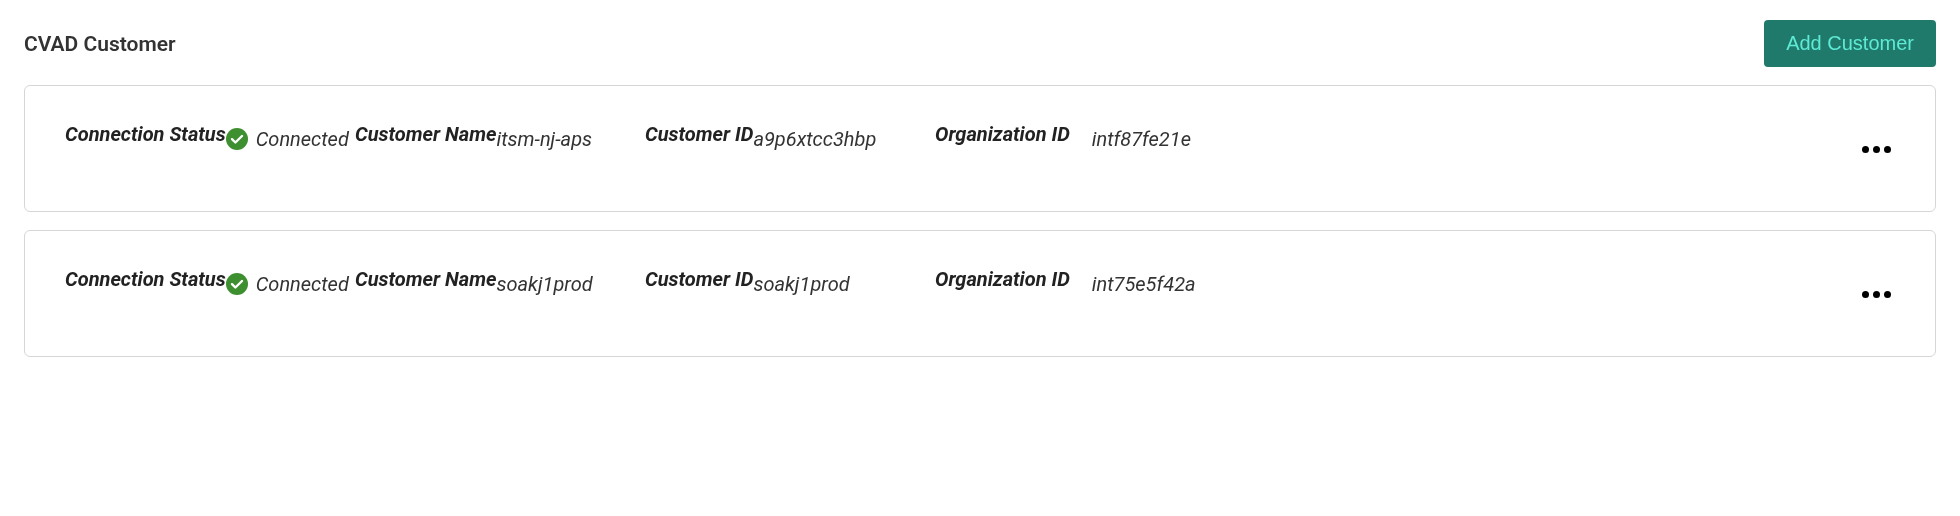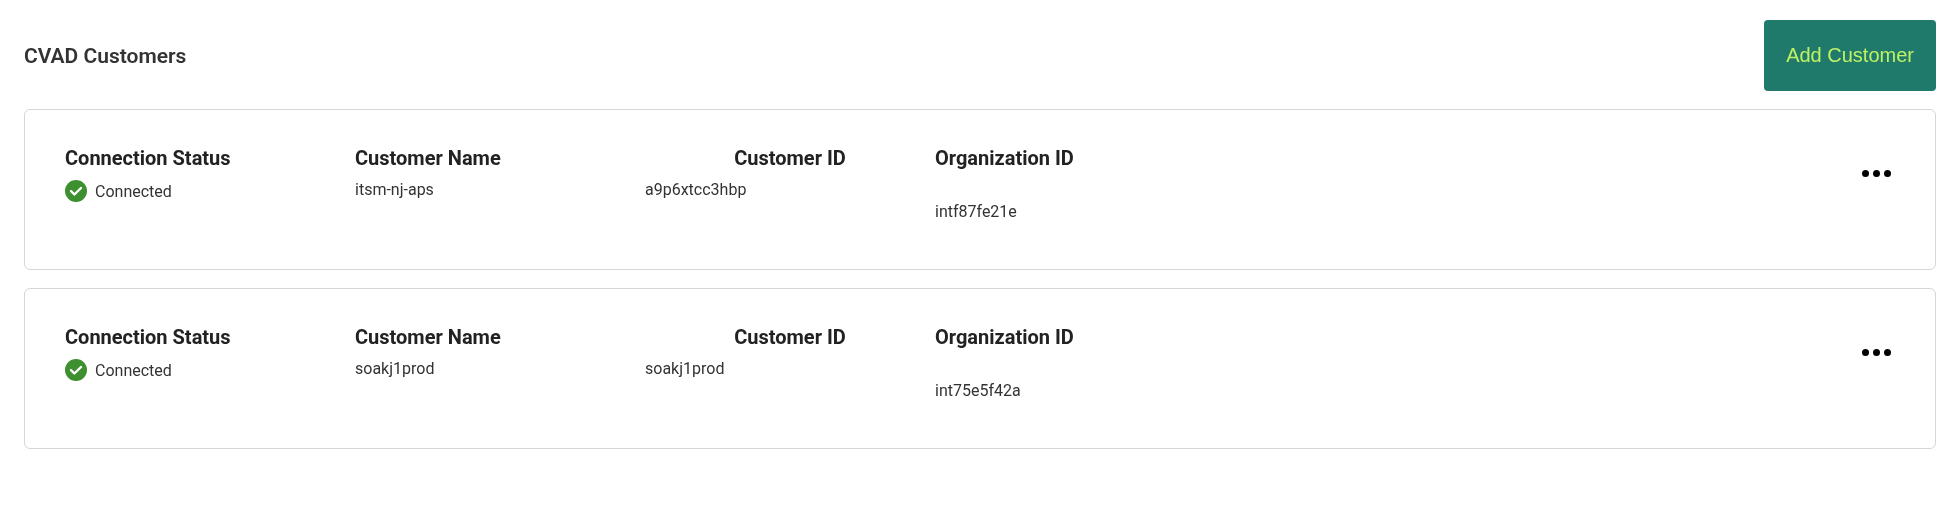--- a/index.html
+++ b/index.html
@@ -19,57 +19,58 @@
       align-items: center;
       margin-bottom: 18px;
     }
     .page-title {
       font-size: 21px;
       font-weight: 600;
       color: #333333;
     }
     .add-button {
       background-color: #1f7a6b;
-      color: #bef264;
+      color: #5eead4;
       border: none;
-      padding: 24px 22px;
+      padding: 12px 22px;
       font-size: 20px;
       font-weight: 500;
       border-radius: 4px;
       cursor: pointer;
     }
     .card {
       border: 1px solid #d6d6d6;
       border-radius: 6px;
       padding: 36px 40px 48px 40px;
       margin-bottom: 18px;
       display: flex;
       align-items: flex-start;
       justify-content: space-between;
     }
     .fields {
       display: flex;
       gap: 0;
     }
     .field-col {
       display: flex;
-      flex-direction: column;
+      flex-direction: row;
+      font-style: italic;
     }
     .field-col.status { width: 290px; }
     .field-col.name   { width: 290px; }
     .field-col.custid { width: 290px; text-align: center; }
     .field-col.orgid  { width: 300px; gap: 22px; }
     .field-label {
       font-size: 20px;
       font-weight: 700;
       color: #222222;
       margin-bottom: 10px;
     }
     .field-value {
-      font-size: 16px;
+      font-size: 20px;
       font-weight: 400;
       color: #333333;
       display: flex;
       align-items: center;
       gap: 8px;
     }
     .check-icon {
       width: 22px;
       height: 22px;
       display: inline-flex;
@@ -95,21 +96,21 @@
       width: 7px;
       height: 7px;
       background: #000000;
       border-radius: 50%;
     }
   </style>
 </head>
 <body>
 
 <div class="header-row">
-  <h1 class="page-title">CVAD Customers</h1>
+  <h1 class="page-title">CVAD Customer</h1>
   <button class="add-button">Add Customer</button>
 </div>
 
 <div id="cards-container">
   <div class="card">
     <div class="fields">
       <div class="field-col status">
         <div class="field-label">Connection Status</div>
         <div class="field-value">
           <span class="check-icon">

